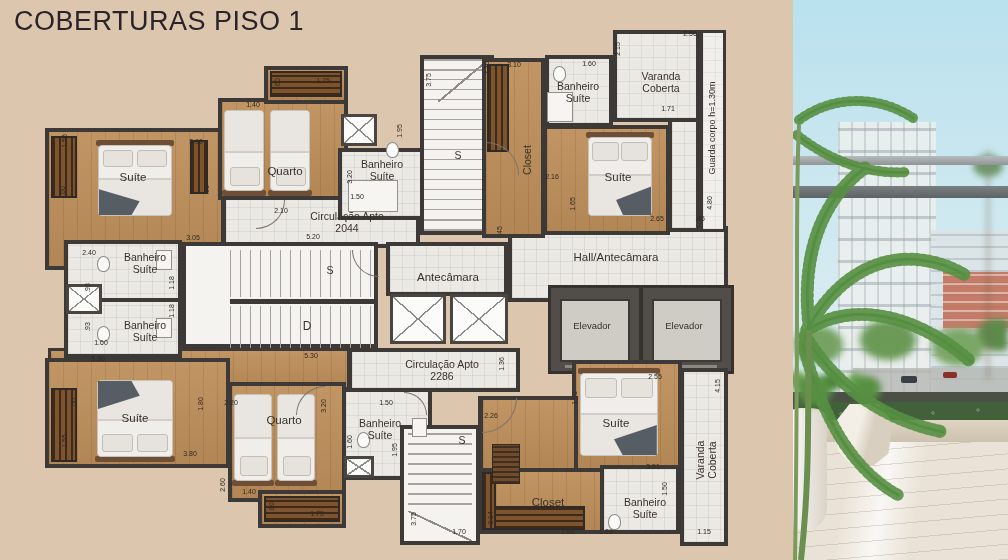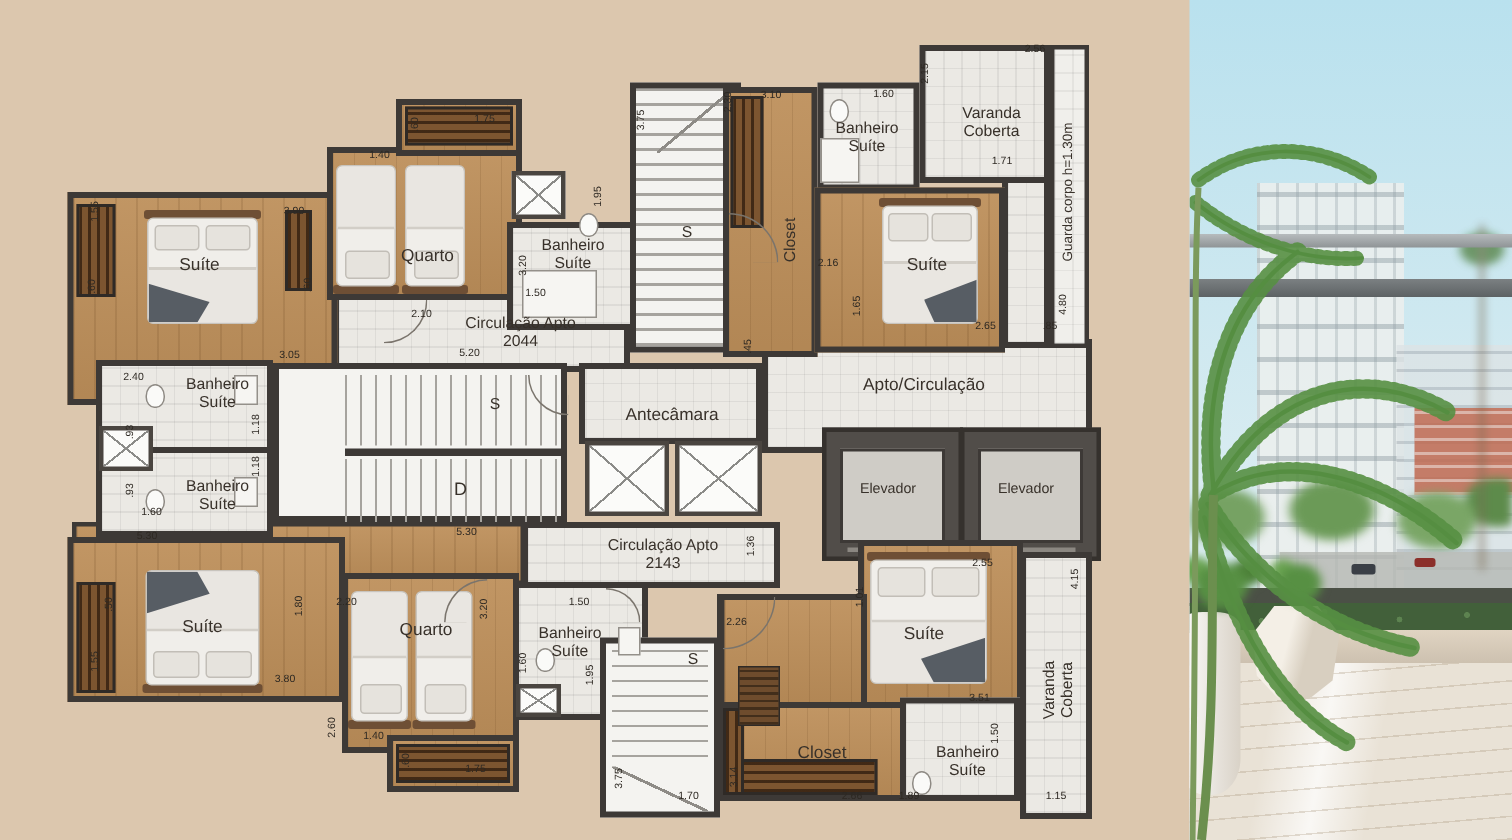--- a/index.html
+++ b/index.html
@@ -87,20 +87,21 @@
   .elev .door{position:absolute;left:14px;right:14px;bottom:3px;height:3px;background:#8b8781;}
   
   .photo{position:absolute;left:793px;top:0;width:215px;height:560px;overflow:hidden;background:linear-gradient(var(--sky,#b9e1ee),#d9ecf1 58%);}
   .blur{filter:blur(3px);}
 </style>
 </head>
 <body>
 
 <div class="abs" style="left:0;top:0;width:793px;height:560px;">
 
+  <div class="title">COBERTURAS PISO 1</div>
 
   <div class="abs tile" style="left:222px;top:196px;width:198px;height:52px;"></div>
   <div class="abs tile" style="left:386px;top:242px;width:122px;height:54px;"></div>
   <div class="abs tile" style="left:508px;top:226px;width:220px;height:76px;"></div>
   <div class="abs tile" style="left:348px;top:348px;width:172px;height:44px;"></div>
   <div class="abs wood" style="left:48px;top:348px;width:302px;height:42px;border-width:3px;"></div>
 
   <div class="abs wood" style="left:45px;top:128px;width:180px;height:142px;"></div>
   <div class="abs hatch" style="left:51px;top:136px;width:26px;height:62px;"></div>
   <div class="abs hatch" style="left:190px;top:140px;width:18px;height:54px;"></div>
@@ -243,29 +244,29 @@
   <div class="rlabel big" style="left:133px;top:178px;">Suíte</div>
   <div class="rlabel big" style="left:285px;top:172px;">Quarto</div>
   <div class="rlabel" style="left:382px;top:170px;width:58px;">Banheiro Suíte</div>
   <div class="rlabel vert" style="left:527px;top:160px;">Closet</div>
   <div class="rlabel" style="left:578px;top:92px;width:56px;">Banheiro Suíte</div>
   <div class="rlabel" style="left:661px;top:82px;width:64px;">Varanda Coberta</div>
   <div class="rlabel vert" style="left:712px;top:128px;font-size:9px;white-space:nowrap;">Guarda corpo h=1.30m</div>
   <div class="rlabel big" style="left:618px;top:178px;">Suíte</div>
   <div class="rlabel" style="left:347px;top:222px;width:86px;">Circulação Apto 2044</div>
   <div class="rlabel big" style="left:448px;top:278px;">Antecâmara</div>
-  <div class="rlabel big" style="left:616px;top:258px;">Apto/Circulação</div>
+  <div class="rlabel big" style="left:616px;top:258px;">Hall/Antecâmara</div>
   <div class="rlabel" style="left:592px;top:326px;font-size:9.5px;">Elevador</div>
   <div class="rlabel" style="left:684px;top:326px;font-size:9.5px;">Elevador</div>
   <div class="rlabel" style="left:145px;top:263px;width:60px;">Banheiro Suíte</div>
   <div class="rlabel" style="left:145px;top:331px;width:60px;">Banheiro Suíte</div>
   <div class="rlabel" style="left:458px;top:155px;">S</div>
   <div class="rlabel" style="left:330px;top:270px;">S</div>
   <div class="rlabel" style="left:307px;top:326px;font-size:12px;">D</div>
-  <div class="rlabel" style="left:442px;top:370px;width:86px;">Circulação Apto 2143</div>
+  <div class="rlabel" style="left:442px;top:370px;width:86px;">Circulação Apto 2286</div>
   <div class="rlabel big" style="left:135px;top:419px;">Suíte</div>
   <div class="rlabel big" style="left:284px;top:421px;">Quarto</div>
   <div class="rlabel" style="left:380px;top:429px;width:58px;">Banheiro Suíte</div>
   <div class="rlabel" style="left:462px;top:440px;">S</div>
   <div class="rlabel big" style="left:616px;top:424px;">Suíte</div>
   <div class="rlabel big" style="left:548px;top:503px;">Closet</div>
   <div class="rlabel" style="left:645px;top:508px;width:60px;">Banheiro Suíte</div>
   <div class="rlabel vert" style="left:706px;top:460px;width:54px;">Varanda Coberta</div>
 
   <div class="abs" style="left:0;top:0;width:793px;height:560px;pointer-events:none;">

